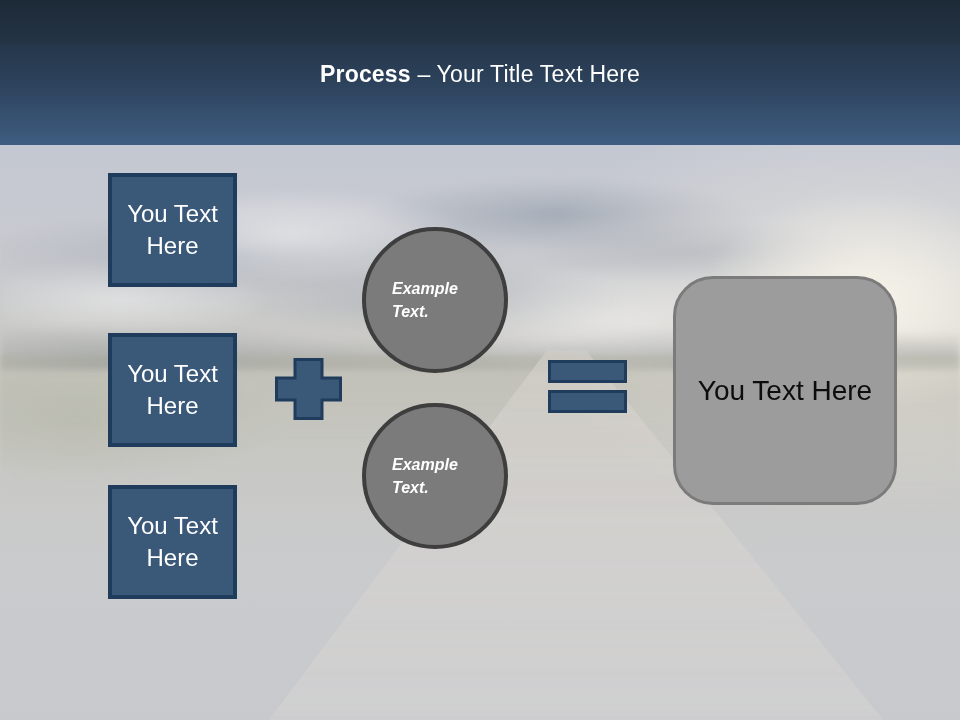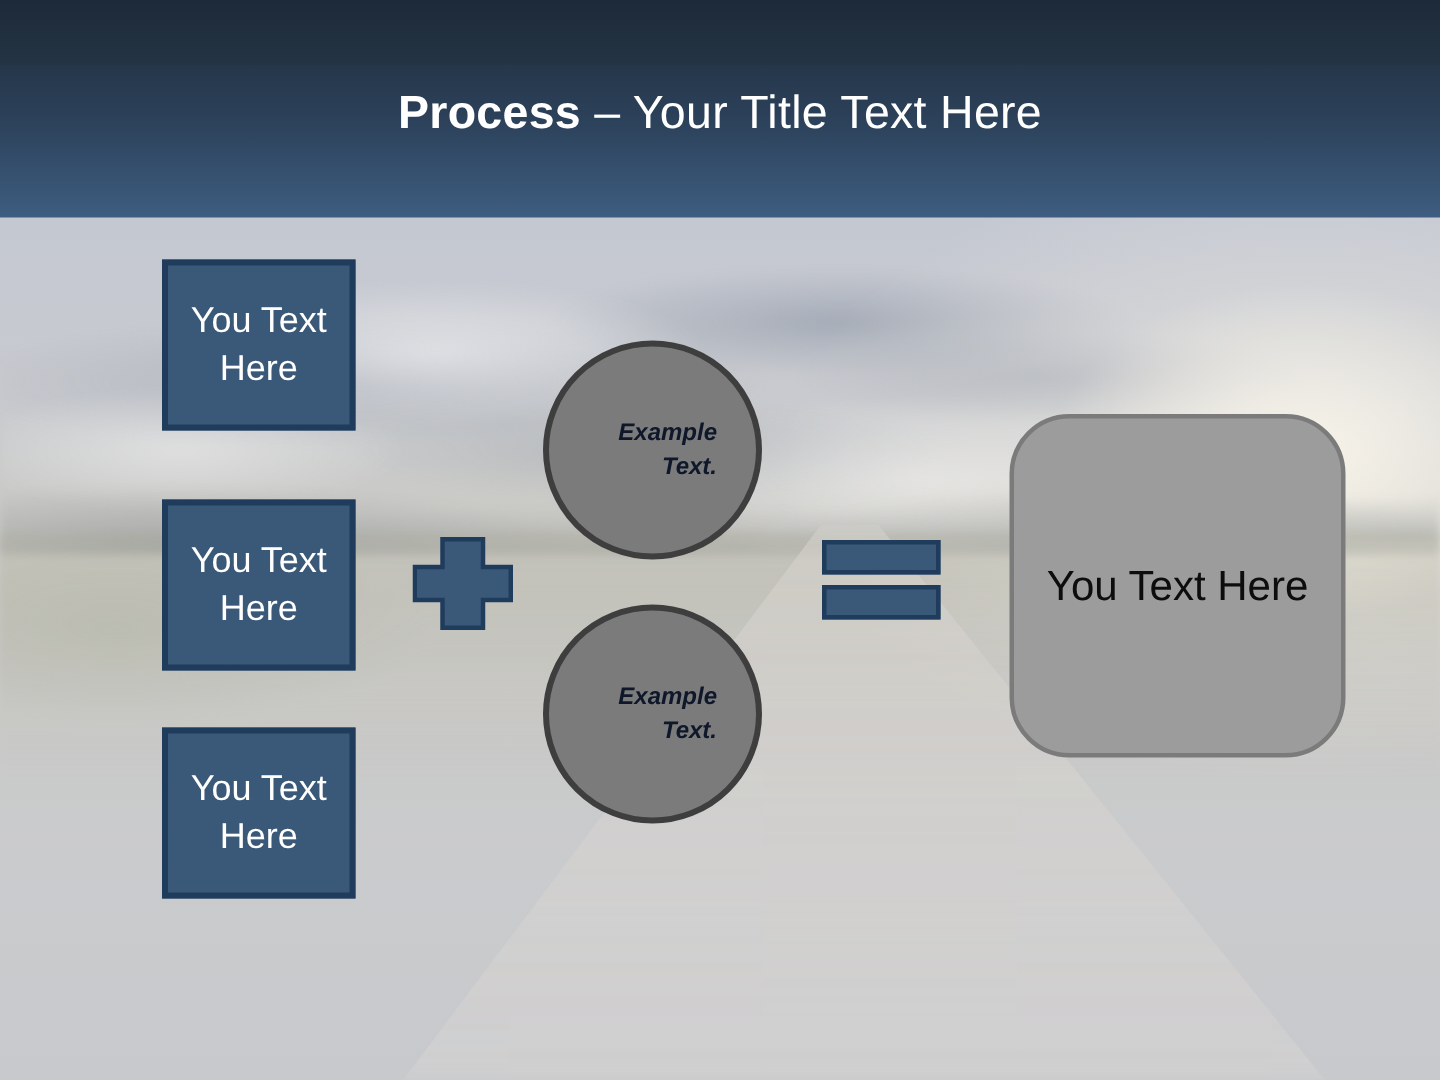--- a/index.html
+++ b/index.html
@@ -65,21 +65,21 @@
   }
   
   .header {
     position: absolute; left: 0; top: 0;
     width: 960px; height: 145px;
     background: linear-gradient(180deg, #1d2a38 0%, #243444 30%, #30486200 0), linear-gradient(180deg, #1d2a38 0%, #2c415a 55%, #3e5d80 100%);
     display: flex; align-items: center; justify-content: center;
   }
   .title {
     color: #ffffff;
-    font-size: 31px;
+    font-size: 23px;
     letter-spacing: 0.2px;
     padding-top: 4px;
     white-space: nowrap;
   }
   .title .bold { font-weight: 700; }
   .title .rest { font-weight: 400; }
   
   .square {
     position: absolute; left: 108px;
     width: 129px; height: 114px;
@@ -110,22 +110,22 @@
   .equals-bar.bottom { top: 30px; }
   
   .circle {
     position: absolute; left: 362px;
     width: 146px; height: 146px;
     box-sizing: border-box;
     background: #7b7b7b;
     border: 4px solid #3e3e3e;
     border-radius: 50%;
     display: flex; align-items: center; justify-content: center;
-    text-align: right;
-    color: #0f172a;
+    text-align: left;
+    color: #ffffff;
     font-size: 16px;
     font-weight: 700;
     font-style: italic;
     line-height: 1.45;
   }
   .circle .lbl { width: 86px; }
   .circle-1 { top: 227px; }
   .circle-2 { top: 403px; }
   
   .result-box {

